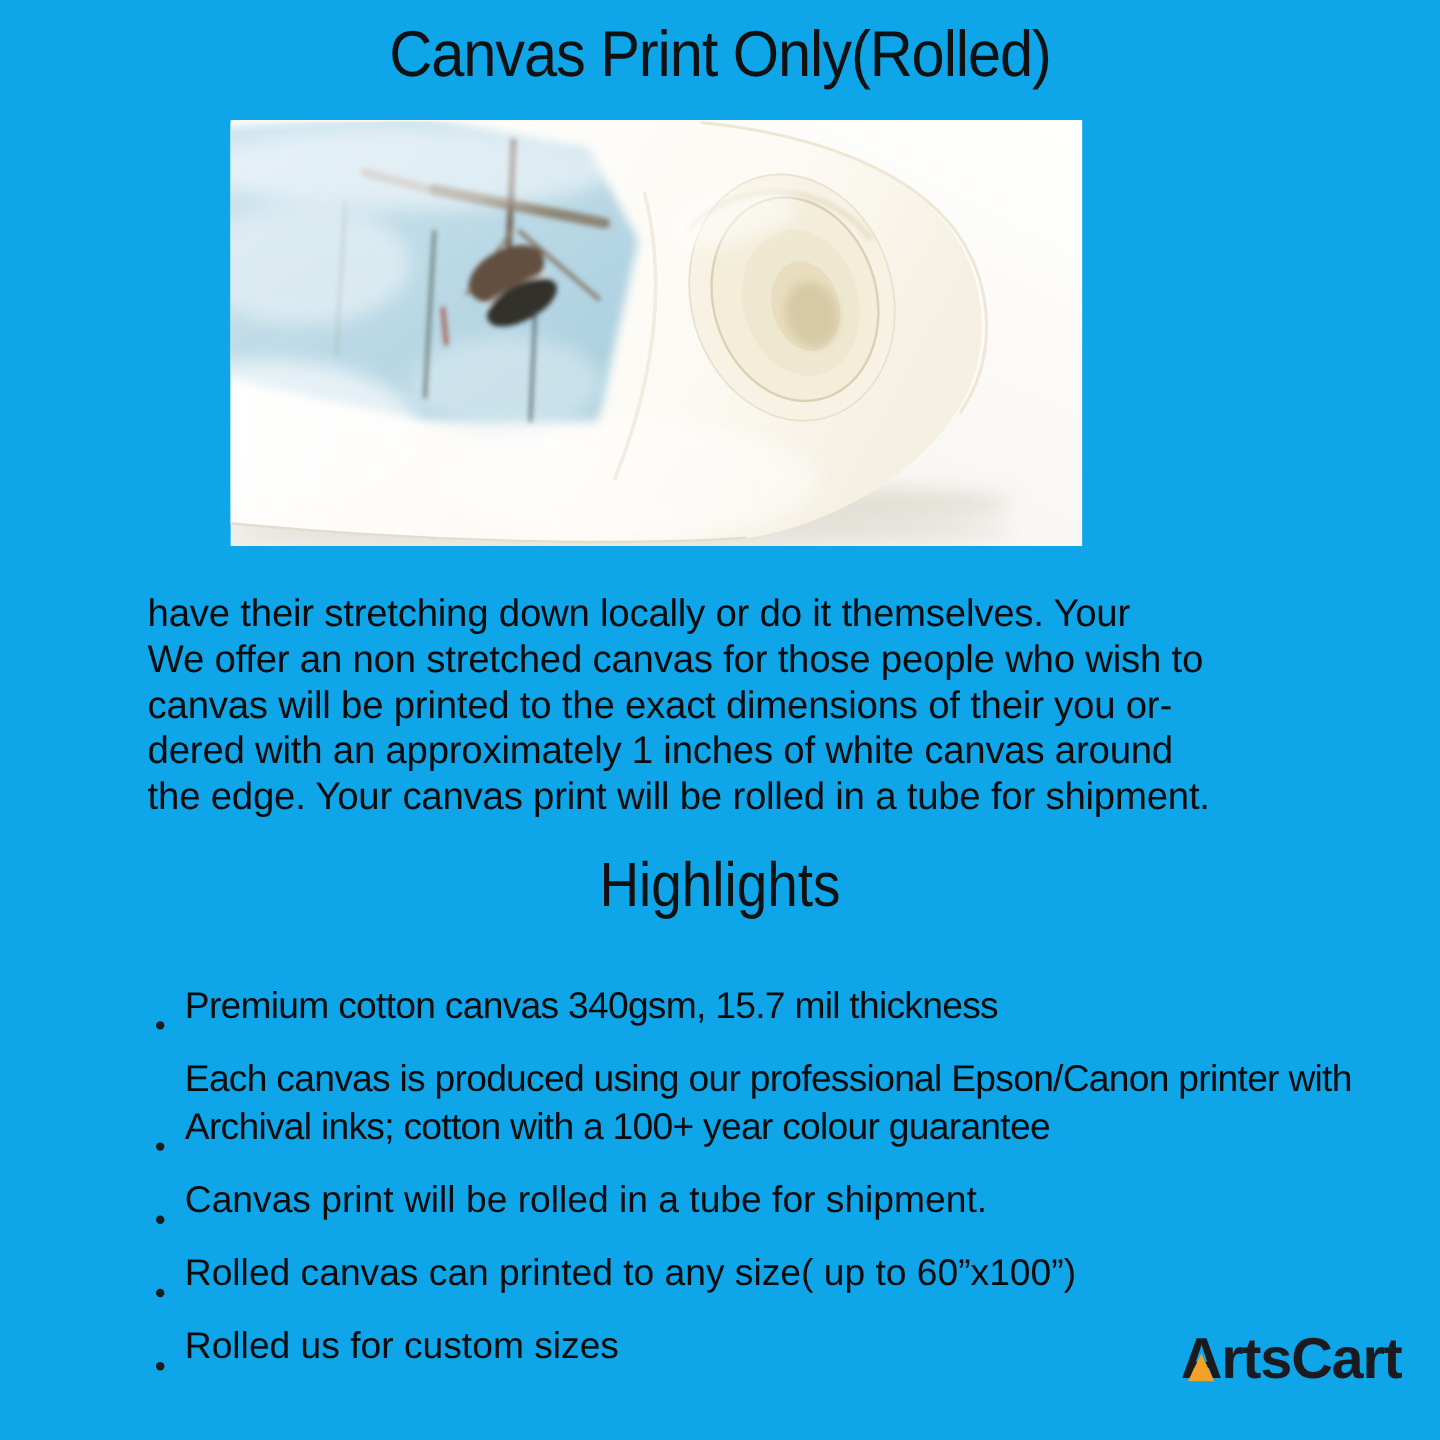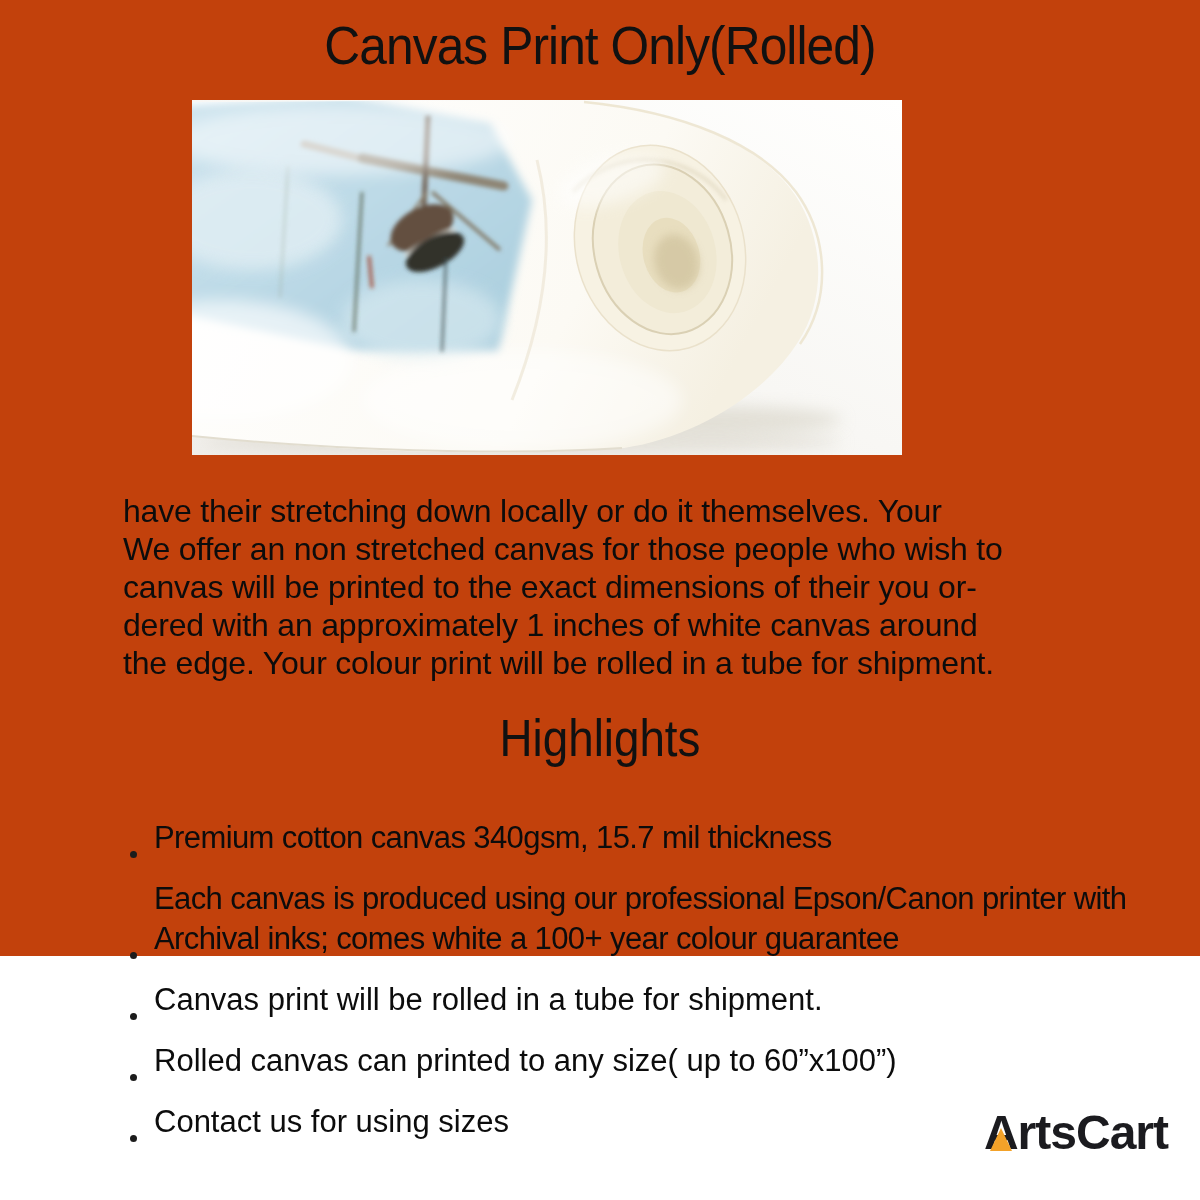--- a/index.html
+++ b/index.html
@@ -1,18 +1,18 @@
 <!DOCTYPE html>
 <html><head>
 <meta charset="utf-8">
 <style>
   html,body{margin:0;padding:0;background:#ffffff;}
   body{width:1200px;height:1200px;position:relative;overflow:hidden;
        font-family:"Liberation Sans","DejaVu Sans",sans-serif;color:#0e0e0e;}
-  .page{position:absolute;left:0;top:0;width:1200px;height:956px;background:#c2410c;}
+  .page{position:absolute;left:0;top:0;width:1200px;height:1200px;background:#0ea5e9;}
 
   .title{position:absolute;top:14px;left:0;width:1200px;margin:0;text-align:center;
          font-size:54px;font-weight:400;letter-spacing:-1px;line-height:62px;
          transform:scaleX(0.92);transform-origin:center;color:#111111;}
 
   .photo{position:absolute;left:192px;top:100px;width:710px;height:355px;}
   .photo svg{display:block;}
 
   .desc{position:absolute;left:123px;top:492px;font-size:32px;line-height:38px;
         letter-spacing:-0.2px;color:#0c0c0c;white-space:nowrap;}
@@ -120,45 +120,45 @@
         <ellipse cx="440" cy="70" rx="55" ry="22" fill="#ffffff" opacity="0.55" filter="url(#f8)"></ellipse>
       </g>
     </svg>
   </div>
 
   <div class="desc">
     <div>have their stretching down locally or do it themselves. Your</div>
     <div>We offer an non stretched canvas for those people who wish to</div>
     <div>canvas will be printed to the exact dimensions of their you or-</div>
     <div>dered with an approximately 1 inches of white canvas around</div>
-    <div>the edge. Your colour print will be rolled in a tube for shipment.</div>
+    <div>the edge. Your canvas print will be rolled in a tube for shipment.</div>
   </div>
 
   <h2 class="highlights">Highlights</h2>
 
   <ul class="bullets">
     <li>
       <span class="dot"></span>
       <span class="btext">Premium cotton canvas 340gsm, 15.7 mil thickness</span>
     </li>
     <li>
       <span class="dot"></span>
-      <span class="btext">Each canvas is produced using our professional Epson/Canon printer with Archival inks; comes white a 100+ year colour guarantee</span>
+      <span class="btext">Each canvas is produced using our professional Epson/Canon printer with Archival inks; cotton with a 100+ year colour guarantee</span>
     </li>
     <li>
       <span class="dot"></span>
       <span class="btext">Canvas print will be rolled in a tube for shipment.</span>
     </li>
     <li>
       <span class="dot"></span>
       <span class="btext">Rolled canvas can printed to any size( up to 60”x100”)</span>
     </li>
     <li>
       <span class="dot"></span>
-      <span class="btext">Contact us for using sizes</span>
+      <span class="btext">Rolled us for custom sizes</span>
     </li>
   </ul>
 
   <div class="logo">
     <span class="logo-a">
       <span class="a-glyph">A</span>
       <span class="a-tri"></span>
     </span><span class="logo-rest">rtsCart</span>
   </div>
 

